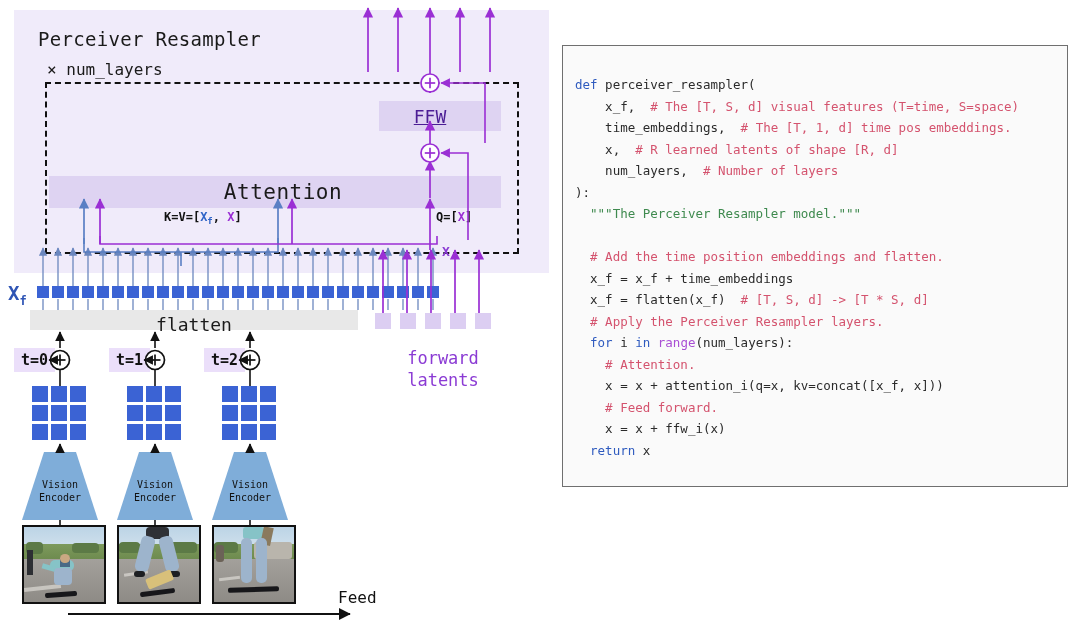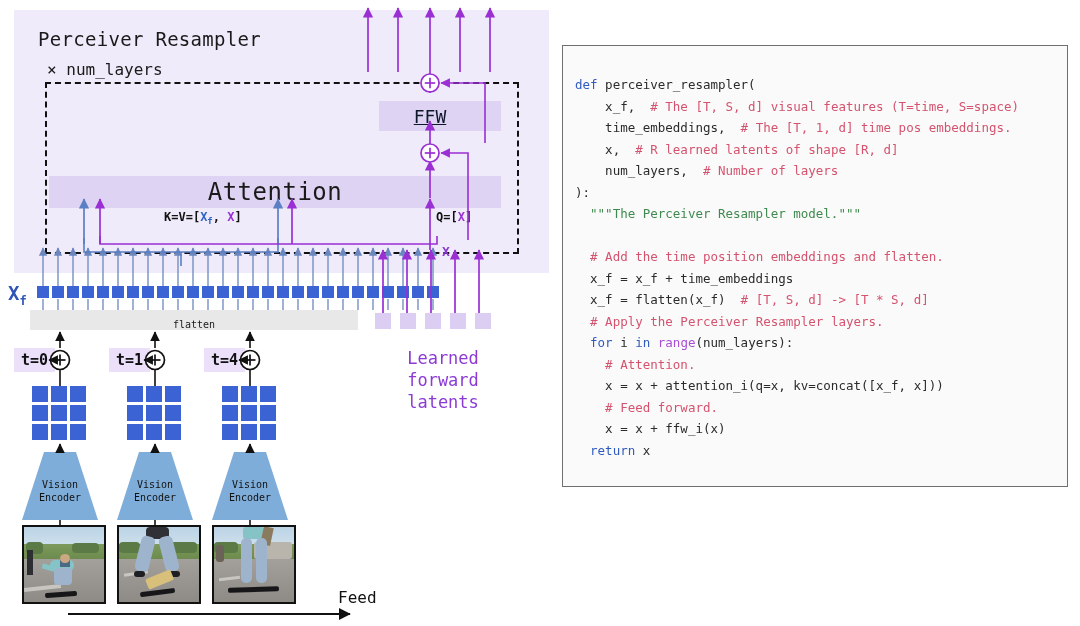--- a/index.html
+++ b/index.html
@@ -30,32 +30,32 @@
   .dashed-box{
     position:absolute;left:31px;top:72px;width:474px;height:172px;
     border:2px dashed #111;box-sizing:border-box;
   }
 
   .attention-box{
     position:absolute;left:35px;top:166px;width:452px;height:32px;
     background:#ded3f2;
   }
   .attention-label{
-    position:absolute;left:0;top:0;width:452px;height:32px;
+    position:absolute;left:8px;top:0;width:452px;height:32px;
     display:flex;align-items:center;justify-content:center;
-    font-size:24px;color:#1a1a1a;letter-spacing:.5px;
+    font-size:21px;color:#1a1a1a;letter-spacing:.5px;
   }
   .ffw-box{
     position:absolute;left:365px;top:91px;width:122px;height:30px;
     background:#ded3f2;
   }
   .ffw-label{
     position:absolute;left:0;top:0;width:102px;height:30px;
     display:flex;align-items:center;justify-content:center;
-    font-size:18px;color:#0f172a;text-decoration:underline;
+    font-size:18px;color:#4c1d95;text-decoration:underline;
   }
 
   .kv-label{
     position:absolute;left:150px;top:200px;
     font-size:12px;font-weight:bold;color:#111;white-space:nowrap;
   }
   .q-label{
     position:absolute;left:422px;top:200px;
     font-size:12px;font-weight:bold;color:#111;white-space:nowrap;
   }
@@ -76,21 +76,21 @@
   .xf-row{position:absolute;left:37px;top:286px;display:flex;gap:3px;}
   .xf-sq{width:12px;height:12px;background:#3b63d4;}
 
   .flatten-bar{
     position:absolute;left:30px;top:310px;width:328px;height:20px;
     background:#e8e8e8;
   }
   .flatten-label{
     position:absolute;left:0;top:0;width:328px;height:28px;
     display:flex;align-items:center;justify-content:center;
-    font-size:10px;color:#1a1a1a;
+    font-size:18px;color:#1a1a1a;
   }
   .t-chip{
     position:absolute;height:24px;background:#ebdffa;
     display:flex;align-items:center;justify-content:center;
     font-size:15px;font-weight:bold;color:#111;padding:0 7px;box-sizing:border-box;
   }
   .grid3{position:absolute;display:grid;grid-template-columns:repeat(3,16px);
          grid-template-rows:repeat(3,16px);gap:3px;}
   .grid3 i{background:#3b63d4;display:block;}
 
@@ -280,21 +280,21 @@
           <div class="mark" style="left:6%;top:60%;width:30%;height:4%;transform:rotate(-8deg)"></div>
           <div class="body" style="left:34%;top:0%;width:28%;height:16%;background:#2f3136;border-radius:4px"></div>
           <div class="jeans" style="left:24%;top:12%;width:18%;height:48%;transform:rotate(14deg);border-radius:5px"></div>
           <div class="jeans" style="left:54%;top:12%;width:18%;height:48%;transform:rotate(-14deg);border-radius:5px"></div>
           <div class="body" style="left:19%;top:58%;width:14%;height:8%;background:#1d1f22;border-radius:3px"></div>
           <div class="body" style="left:62%;top:58%;width:14%;height:8%;background:#1d1f22;border-radius:3px"></div>
           <div class="deck" style="left:34%;top:62%;width:34%;height:14%;transform:rotate(-22deg)"></div>
           <div class="board" style="left:26%;top:84%;width:44%;height:6%;transform:rotate(-7deg)"></div>
         </div>
         <div class="t-chip" style="left: 204px; top: 348px;">
-          <span>t=4</span>
+          <span>t=2</span>
         </div>
         <div class="grid3" style="left: 222px; top: 386px;">
           <i style="background: rgb(59, 99, 212);"></i>
           <i style="background: rgb(59, 99, 212);"></i>
           <i style="background: rgb(59, 99, 212);"></i>
           <i style="background: rgb(59, 99, 212);"></i>
           <i style="background: rgb(59, 99, 212);"></i>
           <i style="background: rgb(59, 99, 212);"></i>
           <i style="background: rgb(59, 99, 212);"></i>
           <i style="background: rgb(59, 99, 212);"></i>
@@ -326,21 +326,20 @@
     <div class="time-label">Feed</div>
 
     <div class="latent-row" id="latent-row">
         <span class="latent-sq" style="background: rgb(220, 206, 242);"></span>
         <span class="latent-sq" style="background: rgb(220, 206, 242);"></span>
         <span class="latent-sq" style="background: rgb(220, 206, 242);"></span>
         <span class="latent-sq" style="background: rgb(220, 206, 242);"></span>
         <span class="latent-sq" style="background: rgb(220, 206, 242);"></span>
       </div>
     <div class="latent-text">
-        <div>Learned</div>
         <div>forward</div>
         <div>latents</div>
       </div>
 
     <svg class="ov" id="arrows">
       <defs>
         <marker id="apur" markerWidth="7" markerHeight="7" refX="5.6" refY="3" orient="auto">
           <path d="M0,0 L6,3 L0,6 z" fill="#9a2fd4"></path>
         </marker>
         <marker id="ablu" markerWidth="7" markerHeight="7" refX="5.6" refY="3" orient="auto">

